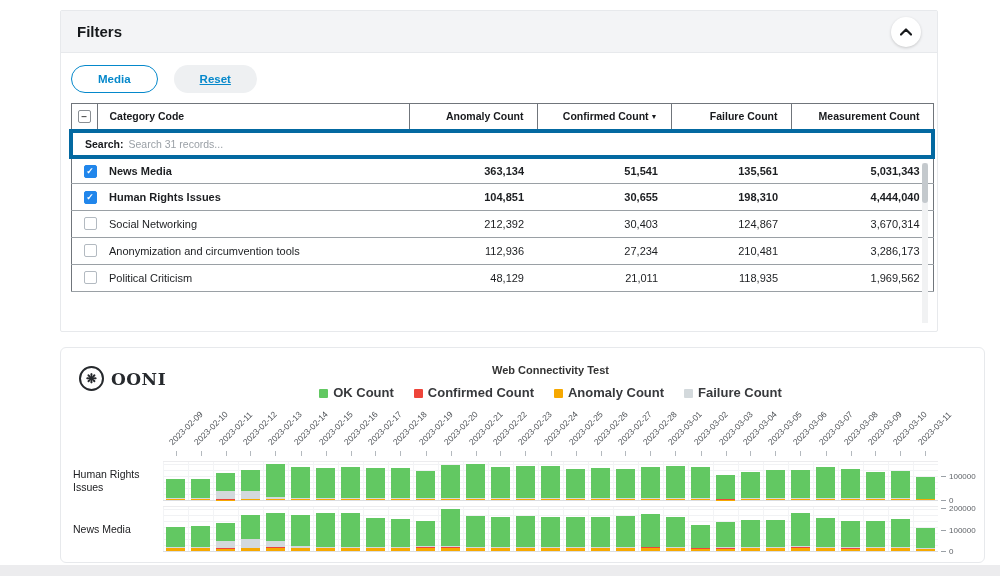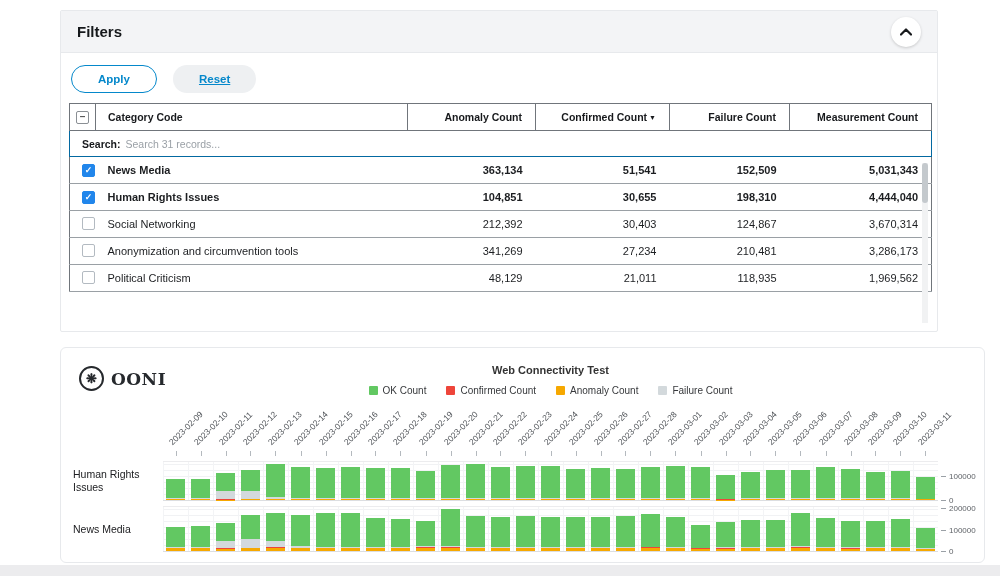--- a/index.html
+++ b/index.html
@@ -36,21 +36,21 @@
   .table-wrap { position:relative; margin:0 8px; }
   table { width:862px; border-collapse:collapse; table-layout:fixed; }
   thead th {
     border:1px solid #70757b; font-size:10.5px; font-weight:700; color:#17191c;
     height:27px; padding:0 12px; text-align:left; background:#fff; cursor:pointer;
   }
   thead th.num { text-align:right; padding-right:13px; }
   th.c-check, td.c-check { width:26px; padding:0; text-align:center; }
   .sort { font-size:7px; vertical-align:1px; margin-left:2px; }
   .search-row td {
-    border:1px solid #0369a1; height:26px; padding:0 12px; font-size:10.5px;
+    border:4px solid #0369a1; height:26px; padding:0 12px; font-size:10.5px;
   }
   .search-row label { font-weight:700; color:#17191c; }
   .search-row input {
     border:none; outline:none; font-size:10.5px; width:300px; margin-left:5px;
     font-family:inherit; color:#333;
   }
   .search-row input::placeholder { color:#9aa0a6; }
   tbody.rows td {
     border-bottom:1px solid #9aa0a5; height:27px; font-size:11px; color:#1c1e21;
     padding:0 12px; background:#fff;
@@ -89,21 +89,21 @@
     letter-spacing:.5px; color:#26292d;
   }
   .chart-title {
     position:absolute; top:16px; left:102px; right:46px; text-align:center;
     font-size:11px; font-weight:700; color:#333;
   }
   .chart-legend {
     position:absolute; top:37px; left:102px; right:46px; text-align:center;
     display:flex; justify-content:center; gap:20px;
   }
-  .lg-item { font-size:10px; font-weight:400; color:#37393c; cursor:pointer; white-space:nowrap; }
+  .lg-item { font-size:13px; font-weight:700; color:#37393c; cursor:pointer; white-space:nowrap; }
   .lg-item i {
     display:inline-block; width:9px; height:9px; border-radius:1px;
     margin-right:5px; vertical-align:-1px;
   }
   .chart-grid {
     display:grid; grid-template-columns:102px 1fr 46px;
     grid-template-rows:56px 40px 46px; row-gap:5px; margin-top:2px;
   }
   .x-area { position:relative; overflow:visible; }
   .xlab {
@@ -139,21 +139,21 @@
   <header class="panel-header">
     <h2>Filters</h2>
     <button class="collapse-btn">
       <svg width="12" height="8" viewBox="0 0 12 8">
         <polyline points="1,6.5 6,1.5 11,6.5" fill="none" stroke="#17191c" stroke-width="2.2" stroke-linecap="round" stroke-linejoin="round"></polyline>
       </svg>
     </button>
   </header>
   <div class="panel-body">
     <div class="actions">
-      <button class="btn-apply">Apply</button>
+      <button class="btn-apply">Media</button>
       <button class="btn-reset">Reset</button>
     </div>
     <div class="table-wrap">
       <table>
         <colgroup>
           <col style="width:26px">
             <col style="width:312px">
             <col style="width:128px">
           <col style="width:134px">
             <col style="width:120px">
@@ -175,21 +175,21 @@
               <label>Search:</label><input placeholder="Search 31 records..." style="">
             </td>
           </tr>
         </tbody>
         <tbody class="rows">
             <tr class="checked">
               <td class="c-check"><span class="cb on">✓</span></td>
               <td>News Media</td>
               <td class="num">363,134</td>
               <td class="num">51,541</td>
-              <td class="num">152,509</td>
+              <td class="num">135,561</td>
               <td class="num">5,031,343</td>
             </tr>
             <tr class="checked">
               <td class="c-check"><span class="cb on">✓</span></td>
               <td>Human Rights Issues</td>
               <td class="num">104,851</td>
               <td class="num">30,655</td>
               <td class="num">198,310</td>
               <td class="num">4,444,040</td>
             </tr>
@@ -197,21 +197,21 @@
               <td class="c-check"><span class="cb "></span></td>
               <td>Social Networking</td>
               <td class="num">212,392</td>
               <td class="num">30,403</td>
               <td class="num">124,867</td>
               <td class="num">3,670,314</td>
             </tr>
             <tr>
               <td class="c-check"><span class="cb "></span></td>
               <td>Anonymization and circumvention tools</td>
-              <td class="num">341,269</td>
+              <td class="num">112,936</td>
               <td class="num">27,234</td>
               <td class="num">210,481</td>
               <td class="num">3,286,173</td>
             </tr>
             <tr>
               <td class="c-check"><span class="cb "></span></td>
               <td>Political Criticism</td>
               <td class="num">48,129</td>
               <td class="num">21,011</td>
               <td class="num">118,935</td>

